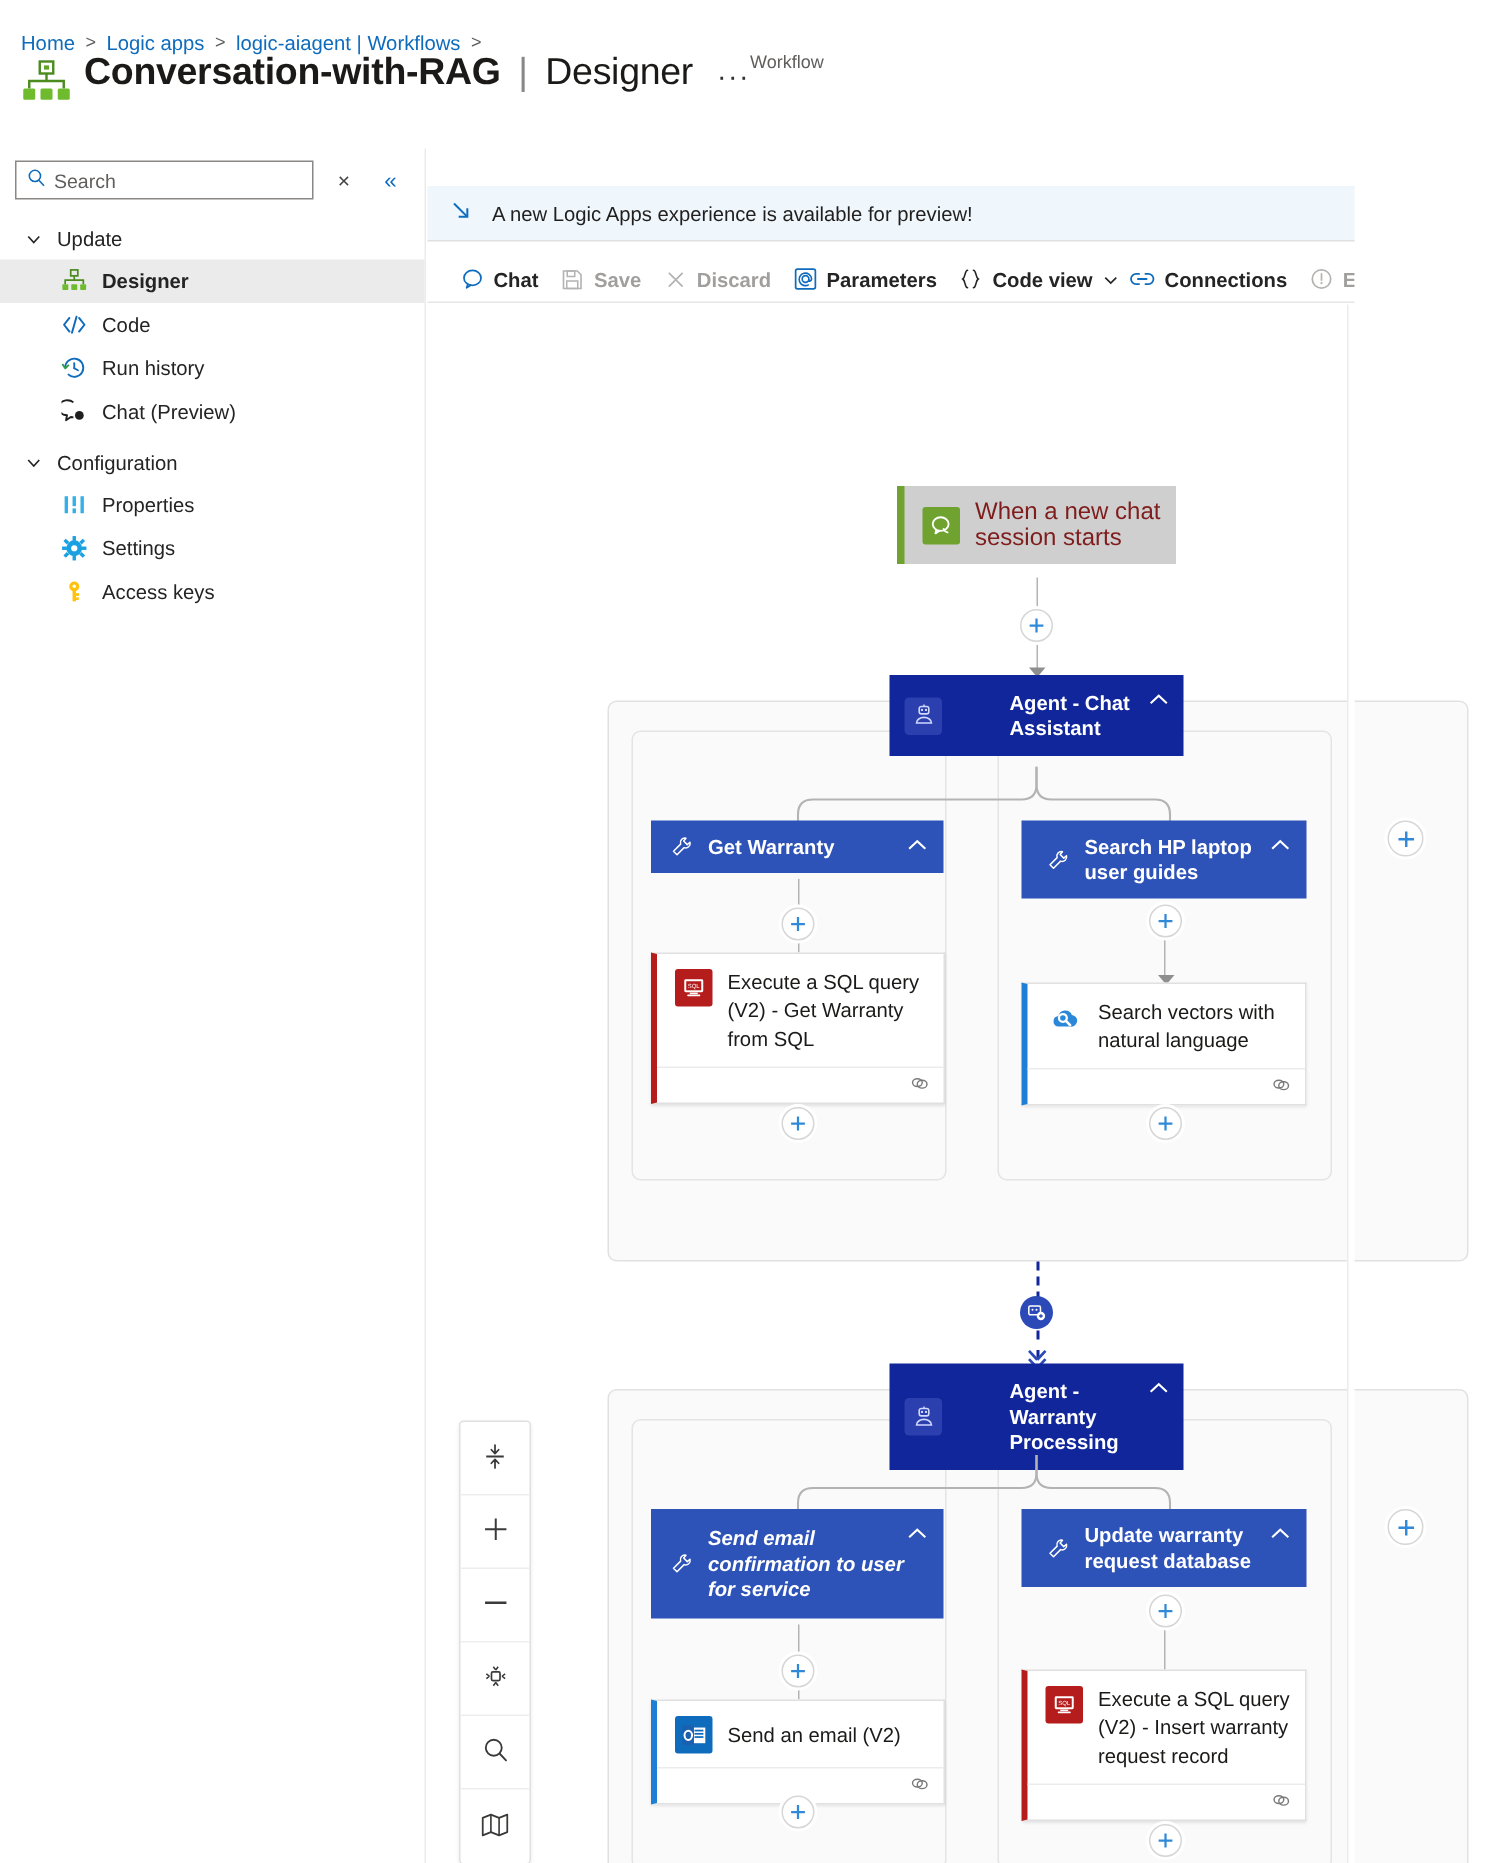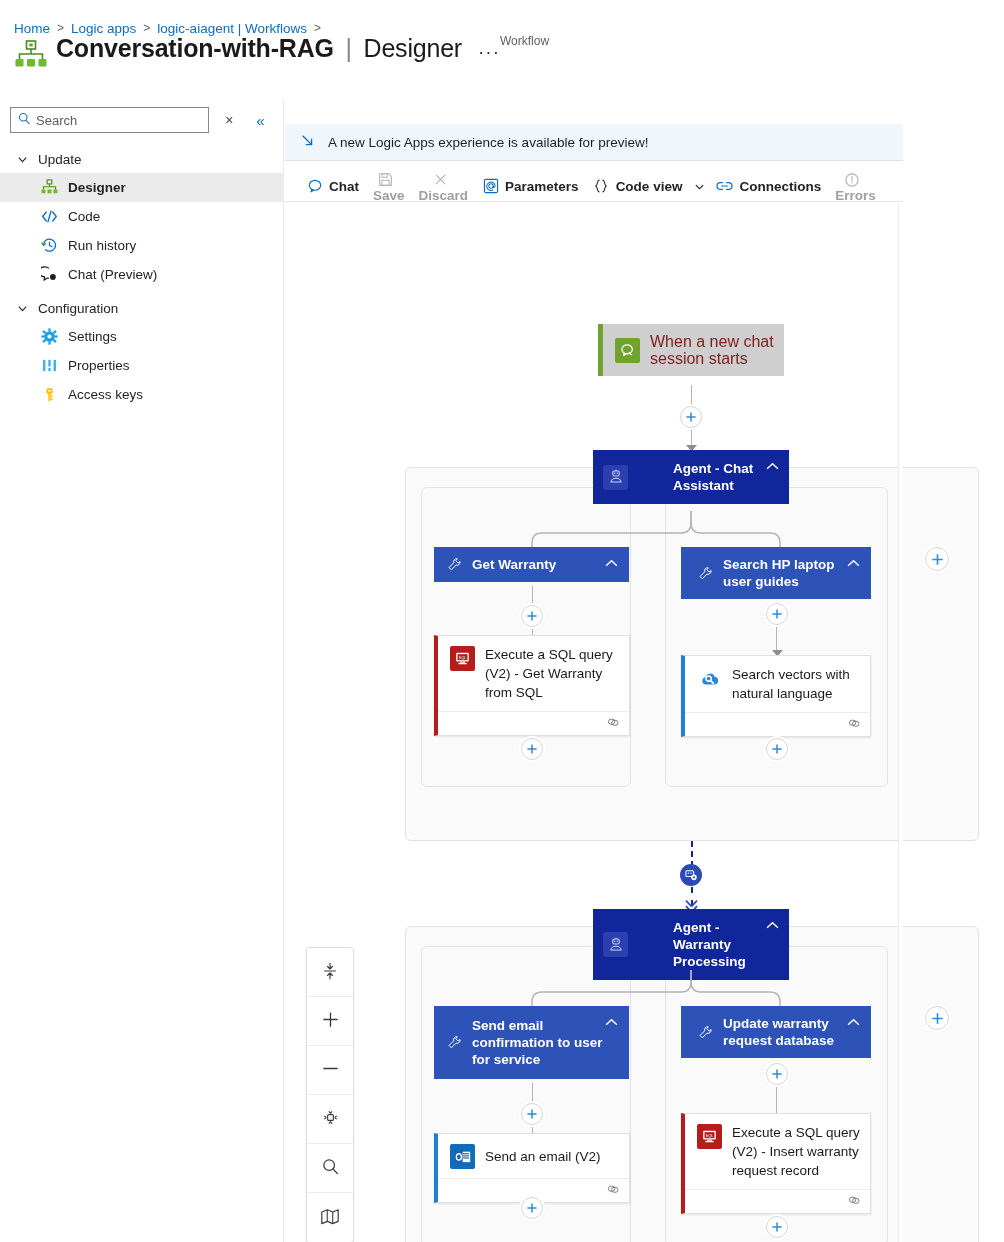--- a/index.html
+++ b/index.html
@@ -57,21 +57,21 @@
   
   #main { position:absolute; left:285px; top:99px; width:618px; height:1143px;
      background:#fff;margin-top:25px; }
   #banner { height:37px; background:#eff6fc; border-bottom:1px solid #e1e1e1;
      display:flex; align-items:center; padding-left:15px; }
   #banner .btext { font-size:13.5px; color:#201f1e; margin-left:12px; }
   #toolbar { height:41px; display:flex; align-items:flex-end; padding-left:14px;
      border-bottom:1px solid #e6e6e6; overflow:hidden; }
   .tb-item { display:flex; align-items:center; height:30px; padding:0 7px;
      font-size:13.5px; font-weight:600; color:#242424; cursor:pointer; white-space:nowrap; }
-  .tb-item.disabled { color:#a19f9d; cursor:default;flex-direction:column; }
+  .tb-item.disabled { color:#a19f9d; cursor:default; }
   .tb-item .tb-icon { margin-right:6px; display:flex; align-items:center; justify-content:center;
      width:17px; height:17px; flex:none; }
   .tb-caret { display:flex; align-items:center; justify-content:center; width:20px; height:30px;
      cursor:pointer; color:#242424; }
 
   
   #canvas { position:absolute; left:0; top:79px; width:719px; height:1064px;
      background:#fff; overflow:hidden; }
   #scrollbar { position:absolute; right:0; top:79px; width:5px; height:1064px;
      background:#fff; border-left:1px solid #ececec; }
@@ -245,20 +245,32 @@
   </div>
 
   <div class="nav-group" style="margin-top:5px;">
     <div class="group-head">
       <span class="chev">
         <svg width="11" height="11" viewBox="0 0 12 12">
             <path d="M2 4 L6 8.4 L10 4" fill="none" stroke="#242424" stroke-width="1.2"></path>
           </svg>
       </span>
       <span>Configuration</span>
+    </div>
+
+    <div class="nav-item">
+      <span class="ni-icon">
+        <svg width="17" height="17" viewBox="0 0 18 18">
+          <rect x="2.2" y="3" width="2.4" height="12" fill="#34b0e8"></rect>
+          <rect x="7.8" y="3" width="2.4" height="7" fill="#34b0e8"></rect>
+          <rect x="7.8" y="11.6" width="2.4" height="3.4" fill="#34b0e8"></rect>
+          <rect x="13.4" y="3" width="2.4" height="12" fill="#34b0e8"></rect>
+        </svg>
+      </span>
+      <span>Properties</span>
     </div>
 
     <div class="nav-item">
       <span class="ni-icon">
         <svg width="17" height="17" viewBox="0 0 18 18">
           <g fill="#1ba1e2">
             <circle cx="9" cy="9" r="5.6"></circle>
             <rect x="7.8" y="0.4" width="2.4" height="3.4"></rect>
             <rect x="7.8" y="14.2" width="2.4" height="3.4"></rect>
             <rect x="0.4" y="7.8" width="3.4" height="2.4"></rect>
@@ -270,32 +282,20 @@
           </g>
           <circle cx="9" cy="9" r="2.2" fill="#fff"></circle>
         </svg>
       </span>
       <span>Settings</span>
     </div>
 
     <div class="nav-item">
       <span class="ni-icon">
         <svg width="17" height="17" viewBox="0 0 18 18">
-          <rect x="2.2" y="3" width="2.4" height="12" fill="#34b0e8"></rect>
-          <rect x="7.8" y="3" width="2.4" height="7" fill="#34b0e8"></rect>
-          <rect x="7.8" y="11.6" width="2.4" height="3.4" fill="#34b0e8"></rect>
-          <rect x="13.4" y="3" width="2.4" height="12" fill="#34b0e8"></rect>
-        </svg>
-      </span>
-      <span>Properties</span>
-    </div>
-
-    <div class="nav-item">
-      <span class="ni-icon">
-        <svg width="17" height="17" viewBox="0 0 18 18">
           <circle cx="9" cy="5.3" r="3.5" fill="#ffc20e"></circle>
           <rect x="7.8" y="7.6" width="2.4" height="8.2" fill="#ffc20e"></rect>
           <rect x="10.2" y="10" width="2.2" height="1.9" fill="#ffc20e"></rect>
           <rect x="10.2" y="13" width="2" height="1.8" fill="#ffc20e"></rect>
           <circle cx="9" cy="5.1" r="1.2" fill="#fff"></circle>
         </svg>
       </span>
       <span>Access keys</span>
     </div>
   </div>
@@ -596,21 +596,21 @@
             </svg>
         </span>
       </div>
     </div>
 
     <svg style="position:absolute;left:140px;top:767px;" width="460" height="60">
       <path d="M266 0 V12 Q266 22 256 22 L117 22 Q107 22 107 32 V44" fill="none" stroke="#b3b3b3" stroke-width="1.4"></path>
       <path d="M266 0 V12 Q266 22 276 22 L345 22 Q355 22 355 32 V44" fill="none" stroke="#b3b3b3" stroke-width="1.4"></path>
     </svg>
 
-    <div class="node" style="left:149px; top:803px;">
+    <div class="node" style="left:149px; top:803px;font-style:italic;">
       <div class="tool-card" style="width:195px; padding-top:11px; padding-bottom:11px;">
         <span class="wicon">
           <svg width="15" height="15" viewBox="0 0 18 18">
             <path d="M12.4 2.2 a3.6 3.6 0 0 0 -4.3 4.7 L2.4 12.6 l2.8 2.8 5.7 -5.7 a3.6 3.6 0 0 0 4.7 -4.3 L13.4 7.3 L10.5 4.4 Z" fill="none" stroke="#fff" stroke-width="1.2" stroke-linejoin="round"></path>
           </svg>
         </span>
         <span class="tlabel">Send email confirmation to user for service</span>
         <span class="tcollapse">
           <svg width="13" height="9" viewBox="0 0 14 9">
               <path d="M1.2 7 L7 1.6 L12.8 7" fill="none" stroke="#fff" stroke-width="1.5"></path>

